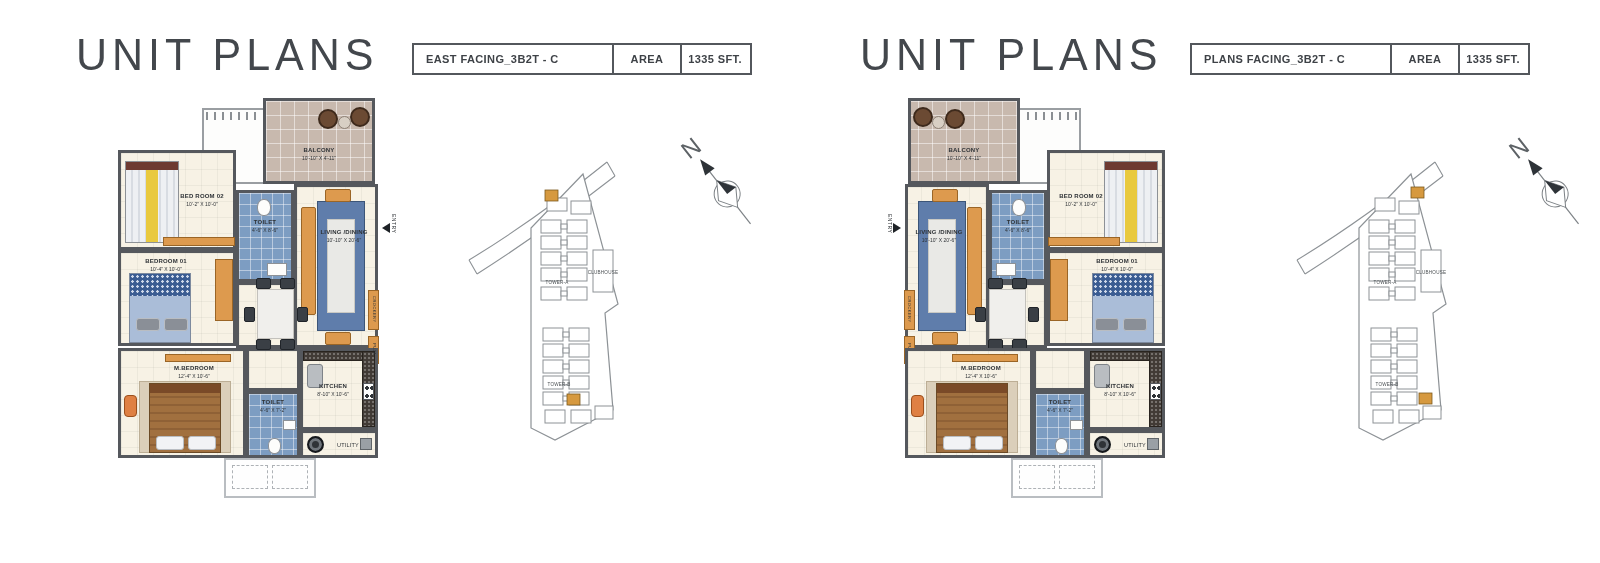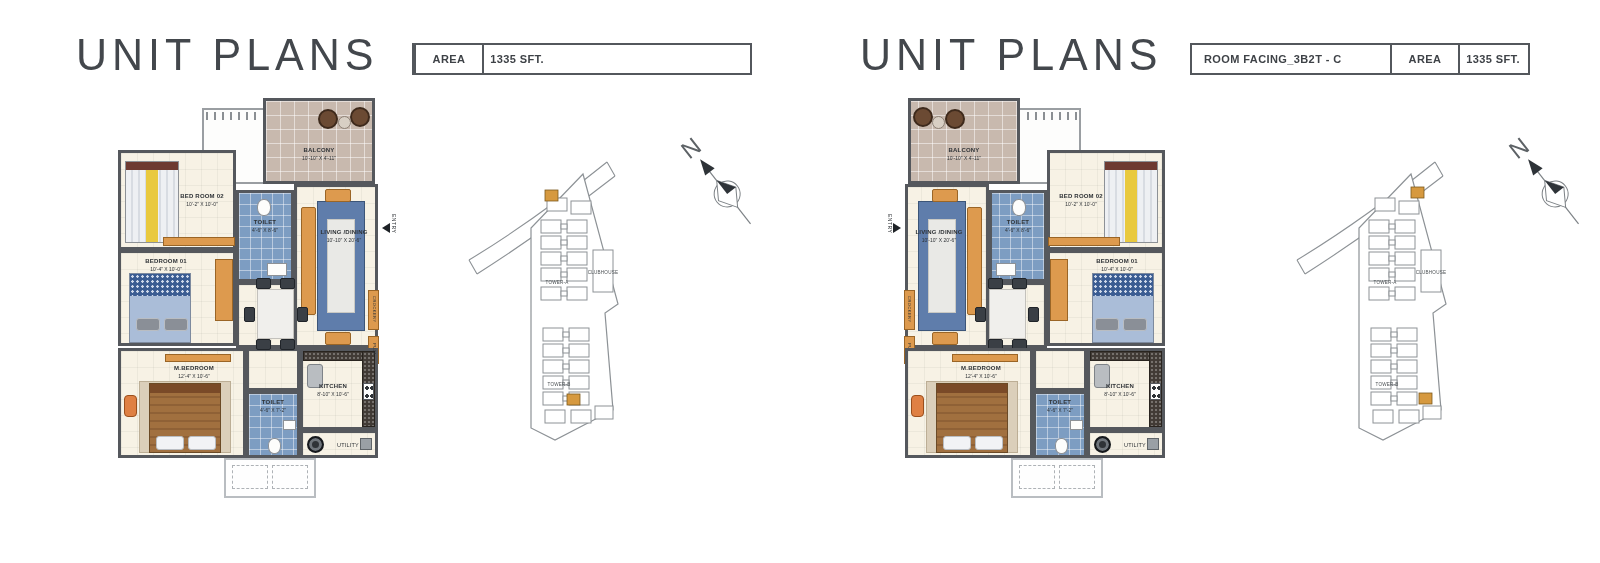--- a/index.html
+++ b/index.html
@@ -90,20 +90,21 @@
   .map--b .hl2{transform:translate(24px,-1px);}
   .mtext{font-size:4.6px;fill:#4c5154;letter-spacing:.2px;}
   .thin{stroke:#8d9296;stroke-width:1.1;fill:none;}
 </style>
 </head>
 <body>
 
 <div class="title" style="left:76px;top:34px;">UNIT PLANS</div>
 
 <div class="spec-table" style="left:412px;top:43px;">
+  <div class="spec-cell spec-name">EAST FACING_3B2T - C</div>
   <div class="spec-cell spec-area">AREA</div>
   <div class="spec-cell spec-val">1335 SFT.</div>
 </div>
 
 <div class="plan" id="plan-a" style="left:118px;top:98px;">
   <div class="ptop">
 
     <div class="room room--open" style="left:84px;top:10px;width:64px;height:76px;">
       <div class="comb"></div>
     </div>
@@ -304,21 +305,21 @@
       <polygon points="16,31 27,48 16,65 5,48" fill="#ffffff" stroke="#7d8286" stroke-width="1"></polygon>
       <polygon points="16,31 27,48 16,48" fill="#2e3338"></polygon>
       <text x="7" y="-2" font-size="24" font-weight="300" fill="#5d6266">N</text>
     </g>
   </svg>
 </div>
 
 <div class="title" style="left:860px;top:34px;">UNIT PLANS</div>
 
 <div class="spec-table" style="left:1190px;top:43px;">
-  <div class="spec-cell spec-name">ROOM FACING_3B2T - C</div>
+  <div class="spec-cell spec-name">PLANS FACING_3B2T - C</div>
   <div class="spec-cell spec-area">AREA</div>
   <div class="spec-cell spec-val">1335 SFT.</div>
 </div>
 
 <div class="plan plan--b" style="left: 905px; top: 98px;">
   <div class="ptop">
 
     <div class="room room--open" style="left:84px;top:10px;width:64px;height:76px;">
       <div class="comb"></div>
     </div>

